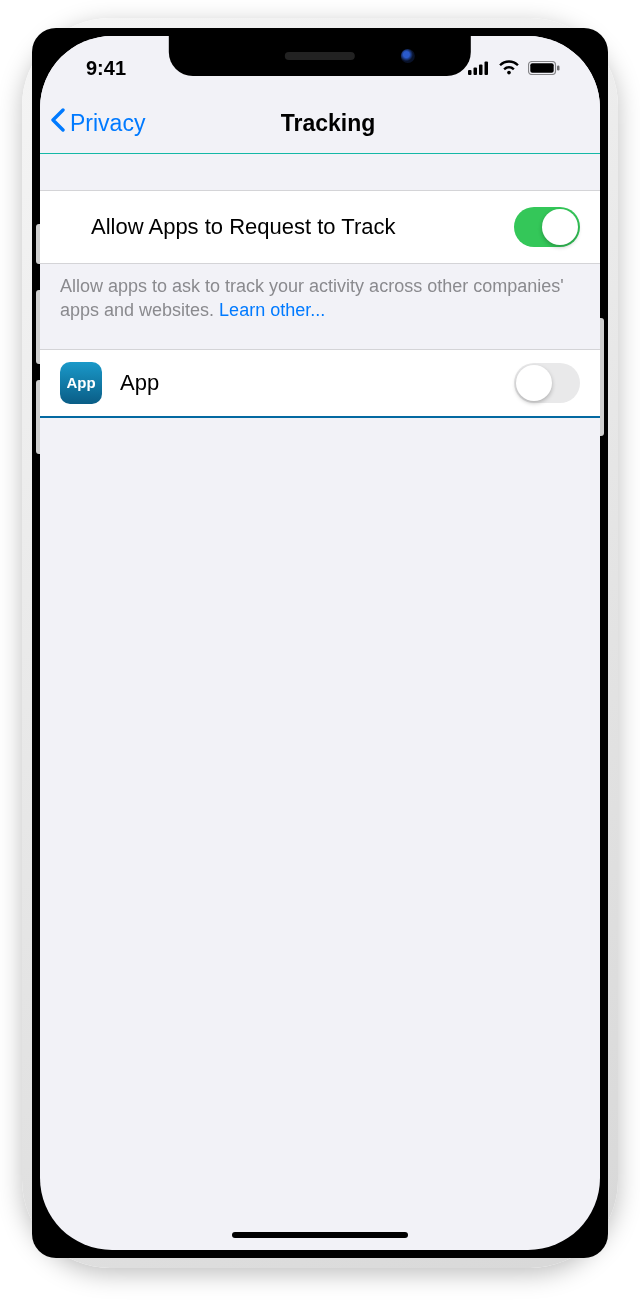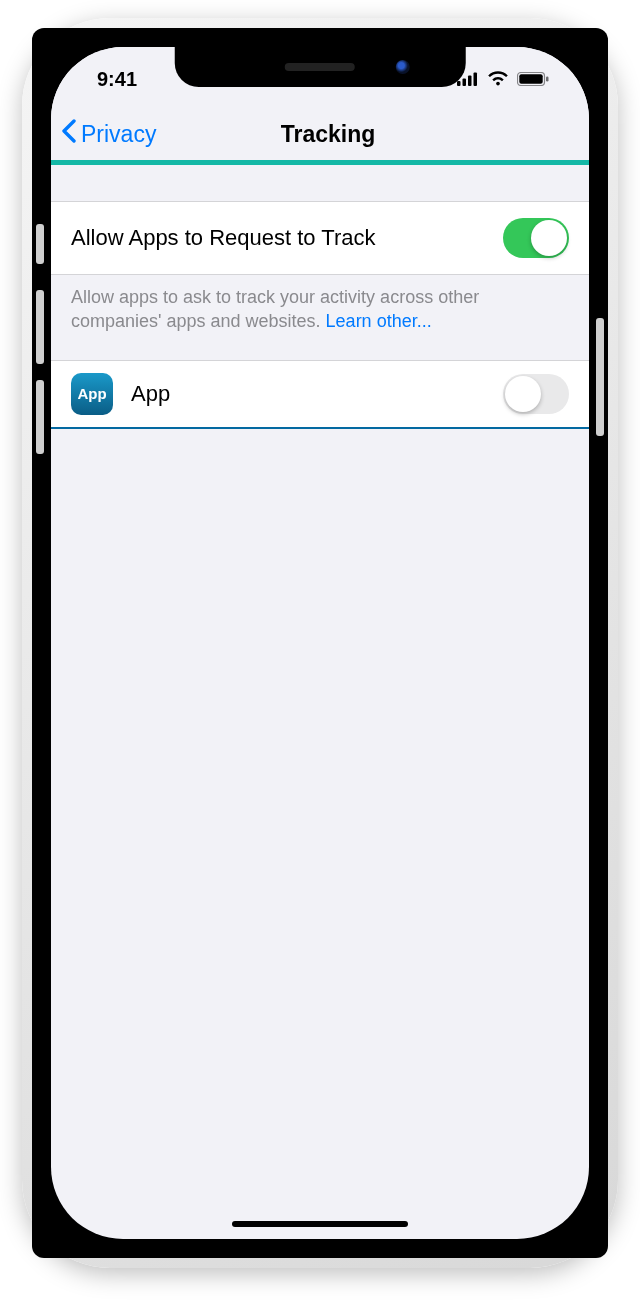--- a/index.html
+++ b/index.html
@@ -21,22 +21,22 @@
     height: 1250px;
     border-radius: 88px;
     background: linear-gradient(145deg,#f5f5f5,#d8d8d8);
     box-shadow: 0 6px 24px rgba(0,0,0,0.25);
     padding: 10px;
   }
   .phone-inner {
     width: 100%;
     height: 100%;
     background: #000;
-    border-radius: 12px;
-    padding: 19px;
+    border-radius: 24px;
+    padding: 8px;
   }
   
   .side-btn {
     position: absolute;
     background: #cfcfcf;
     border-radius: 3px;
   }
   .side-mute { left: 14px; top: 206px; width: 8px; height: 40px; }
   .side-vol-up { left: 14px; top: 272px; width: 8px; height: 74px; }
   .side-vol-dn { left: 14px; top: 362px; width: 8px; height: 74px; }
@@ -97,21 +97,21 @@
     background: #f2f2f7;
   }
   .statusbar .time { margin-left: 12px; margin-top: 6px; }
   .status-icons { display: flex; align-items: center; gap: 8px; margin-right: 6px; margin-top: 6px; }
 
   
   .navbar {
     position: relative;
     height: 60px;
     background: #f2f2f7;
-    border-bottom: 5px solid #14b8a6;
+    border-bottom: 1px solid #14b8a6;
   }
   .back {
     position: absolute;
     left: 10px;
     top: 14px;
     display: flex;
     align-items: center;
     gap: 4px;
     font-size: 23px;
     color: #007aff;
@@ -134,20 +134,21 @@
     border-top: 1px solid #d4d4d7;
     border-bottom: 1px solid #d4d4d7;
     padding: 16px 20px;
     display: flex;
     align-items: center;
     justify-content: space-between;
   }
   .cell-title {
     font-size: 22px;
     color: #000;
+    margin-left: 31px;
   }
   .footer-note {
     padding: 10px 20px 26px;
     font-size: 18px;
     line-height: 1.35;
     color: #8a8a8e;
   }
   .footer-note .link { color: #007aff; }
 
   

